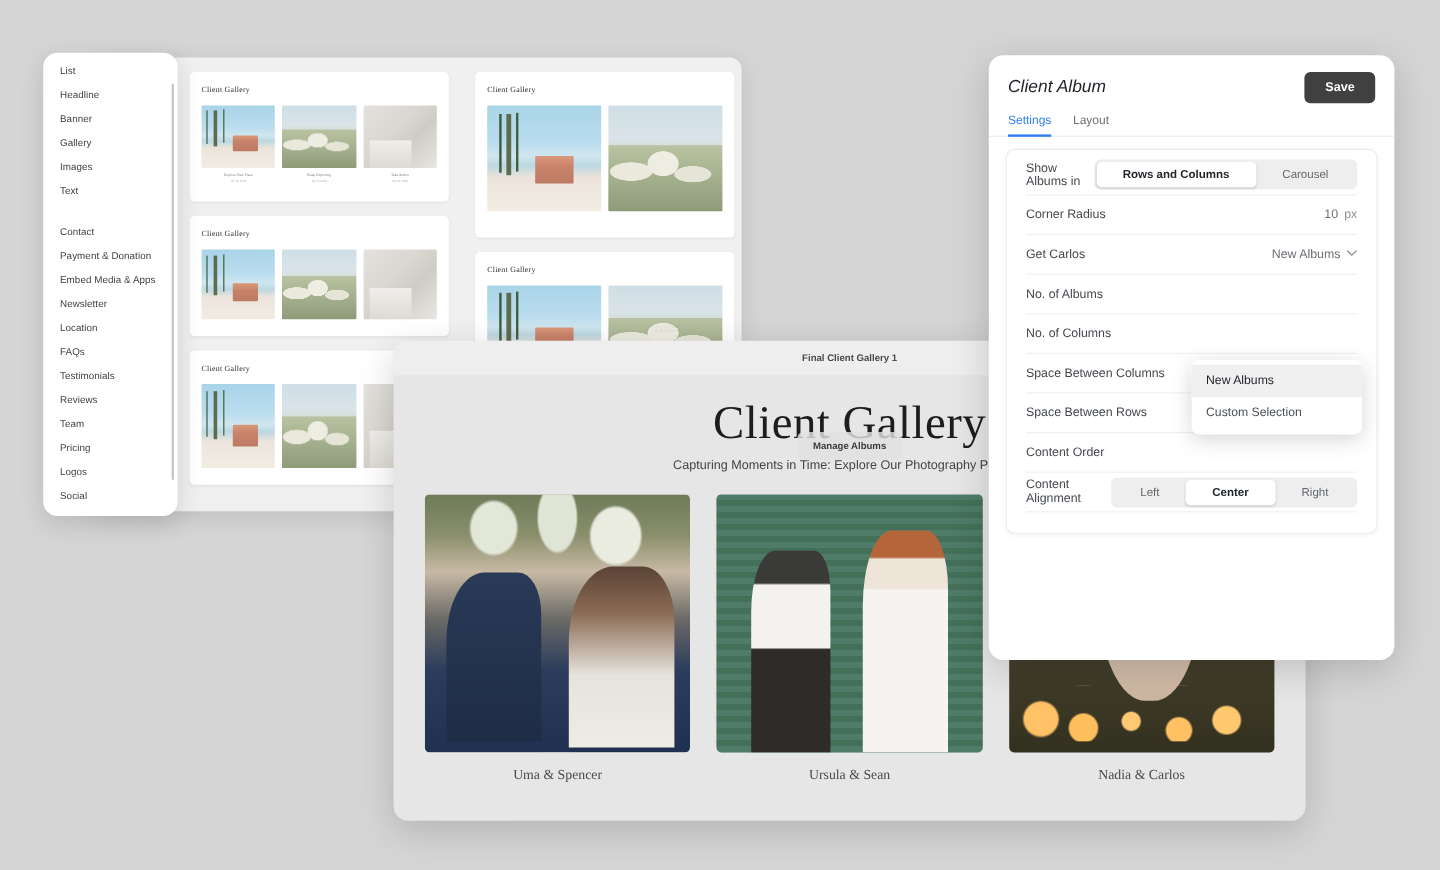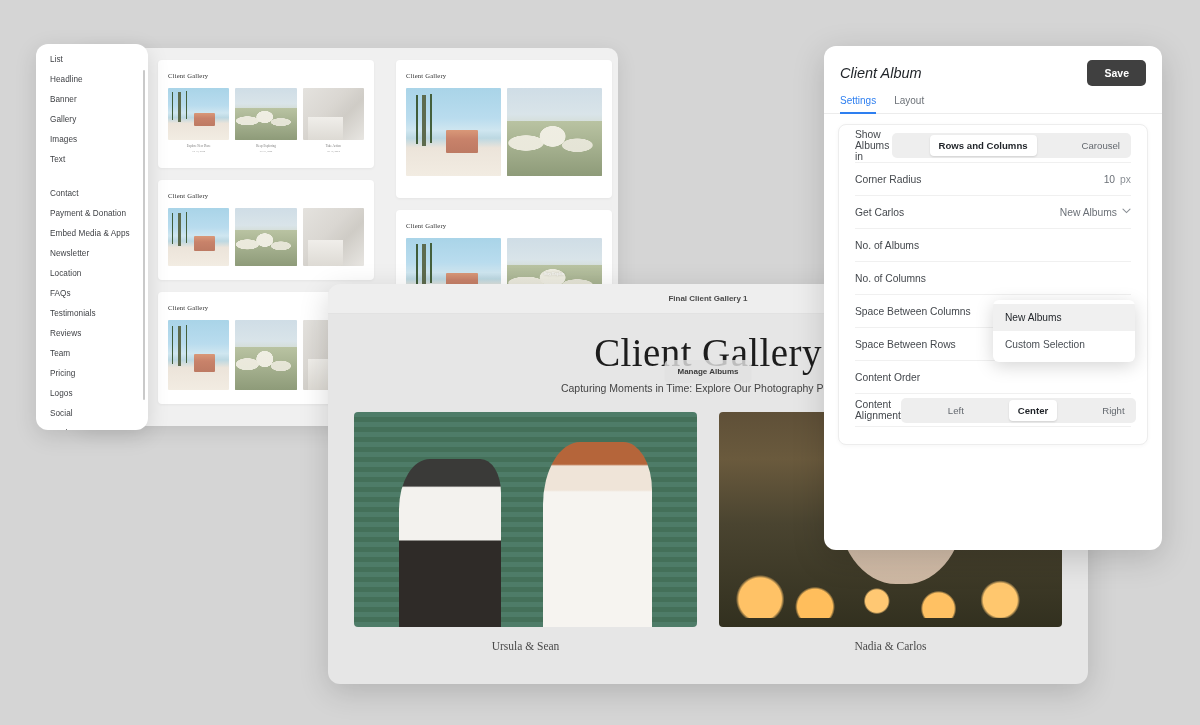--- a/index.html
+++ b/index.html
@@ -278,23 +278,22 @@
   .opt-value .num { color: #6b7077; }
   .opt-value .unit { color: #8b9096; }
   .chev { font-size: 8px; color: #8b9096; line-height: 1; }
 
   
   .seg {
     display: flex; background: #eeeeee; border-radius: 5px; padding: 2px;
   }
   .seg-opt {
     font-size: 9.6px; color: #64696f;
-    padding: 5px 9px; border-radius: 4px; cursor: pointer;
+    padding: 5px 22px; border-radius: 4px; cursor: pointer;
     white-space: nowrap;
-    margin-left: 36px;
   }
   .seg-opt.sel {
     background: #ffffff; color: #1f2328; font-weight: bold;
     box-shadow: 0 1px 2px rgba(0,0,0,.12);
   }
 
   
   .dropdown {
     position: absolute; left: 993px; top: 300px;
     width: 142px;
@@ -428,20 +427,24 @@
     <div class="site-topbar">
       <span class="site-topbar-label">Final Client Gallery 1</span>
     </div>
     <div class="site-hero">
       <div class="site-hero-title">Client Gallery</div>
       <div class="site-hero-sub">Capturing Moments in Time: Explore Our Photography Portfolio</div>
       <button class="manage-btn">Manage Albums</button>
     </div>
     <div class="album-row">
       <div class="album-item">
+        <div class="album-photo wp1"></div>
+        <div class="album-cap">Uma &amp; Spencer</div>
+      </div>
+      <div class="album-item">
         <div class="album-photo wp2"></div>
         <div class="album-cap">Ursula &amp; Sean</div>
       </div>
       <div class="album-item">
         <div class="album-photo wp3"></div>
         <div class="album-cap">Nadia &amp; Carlos</div>
       </div>
     </div>
   </div>
 

